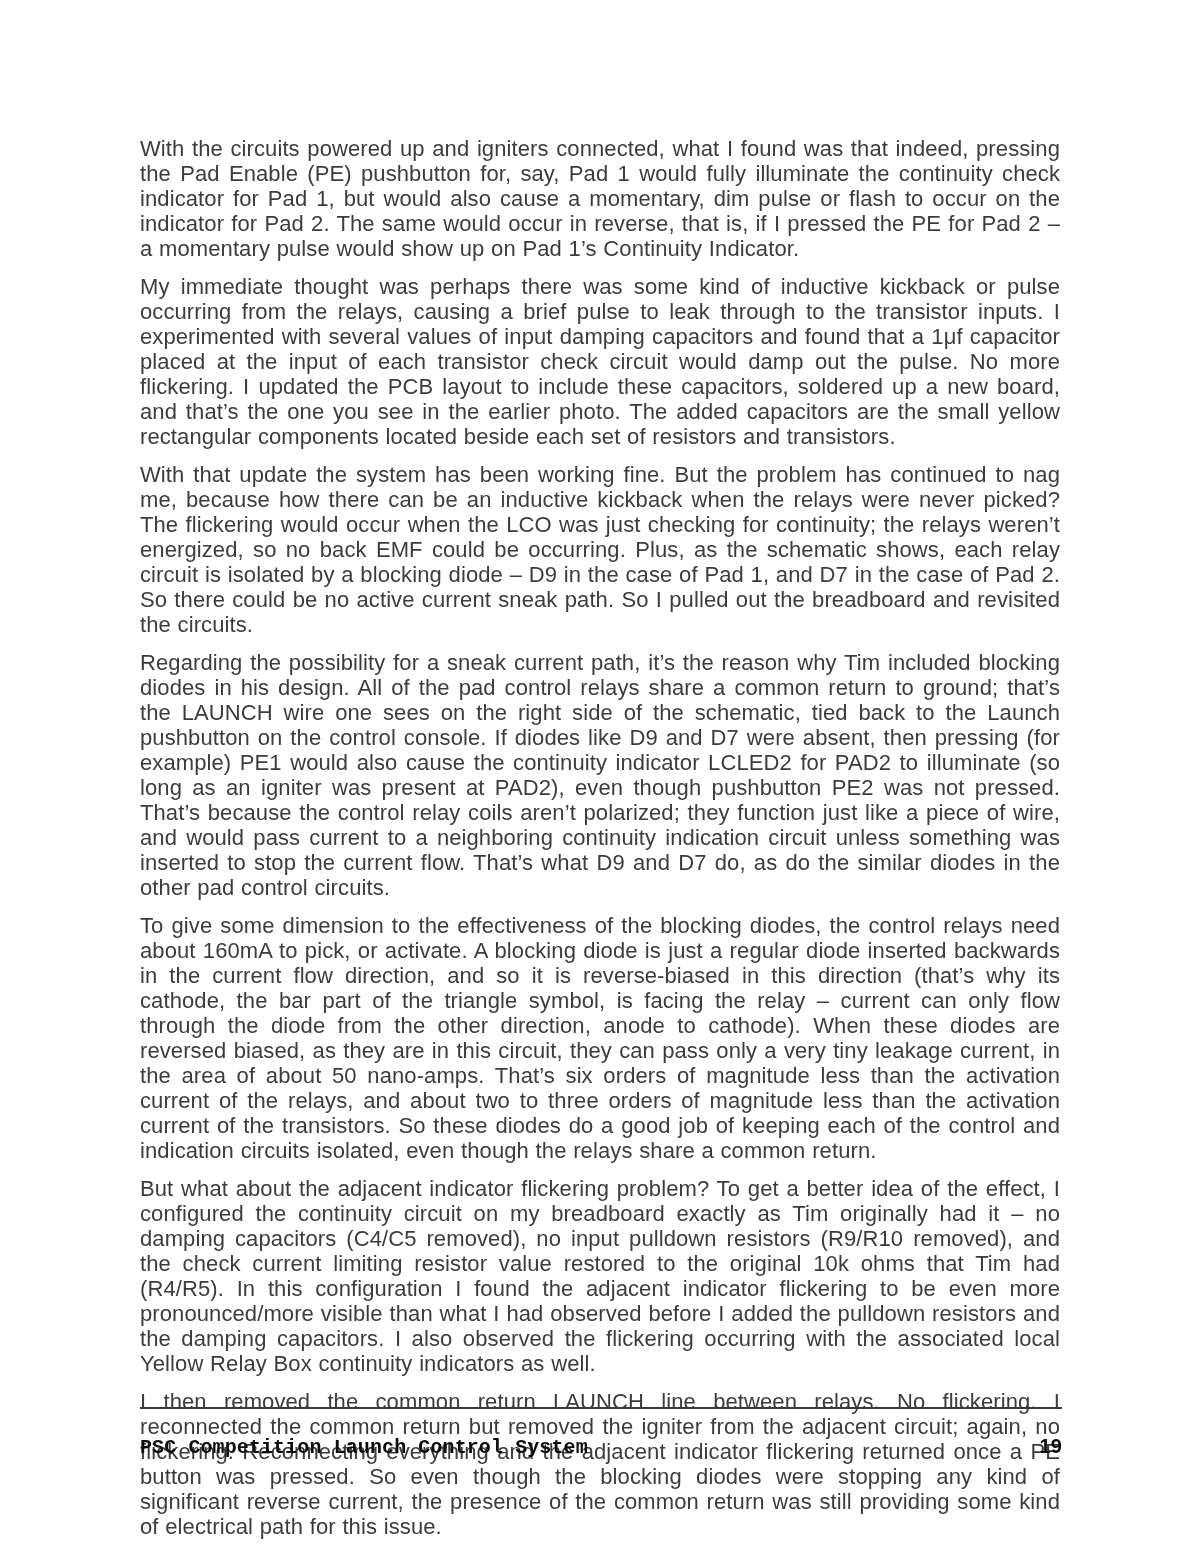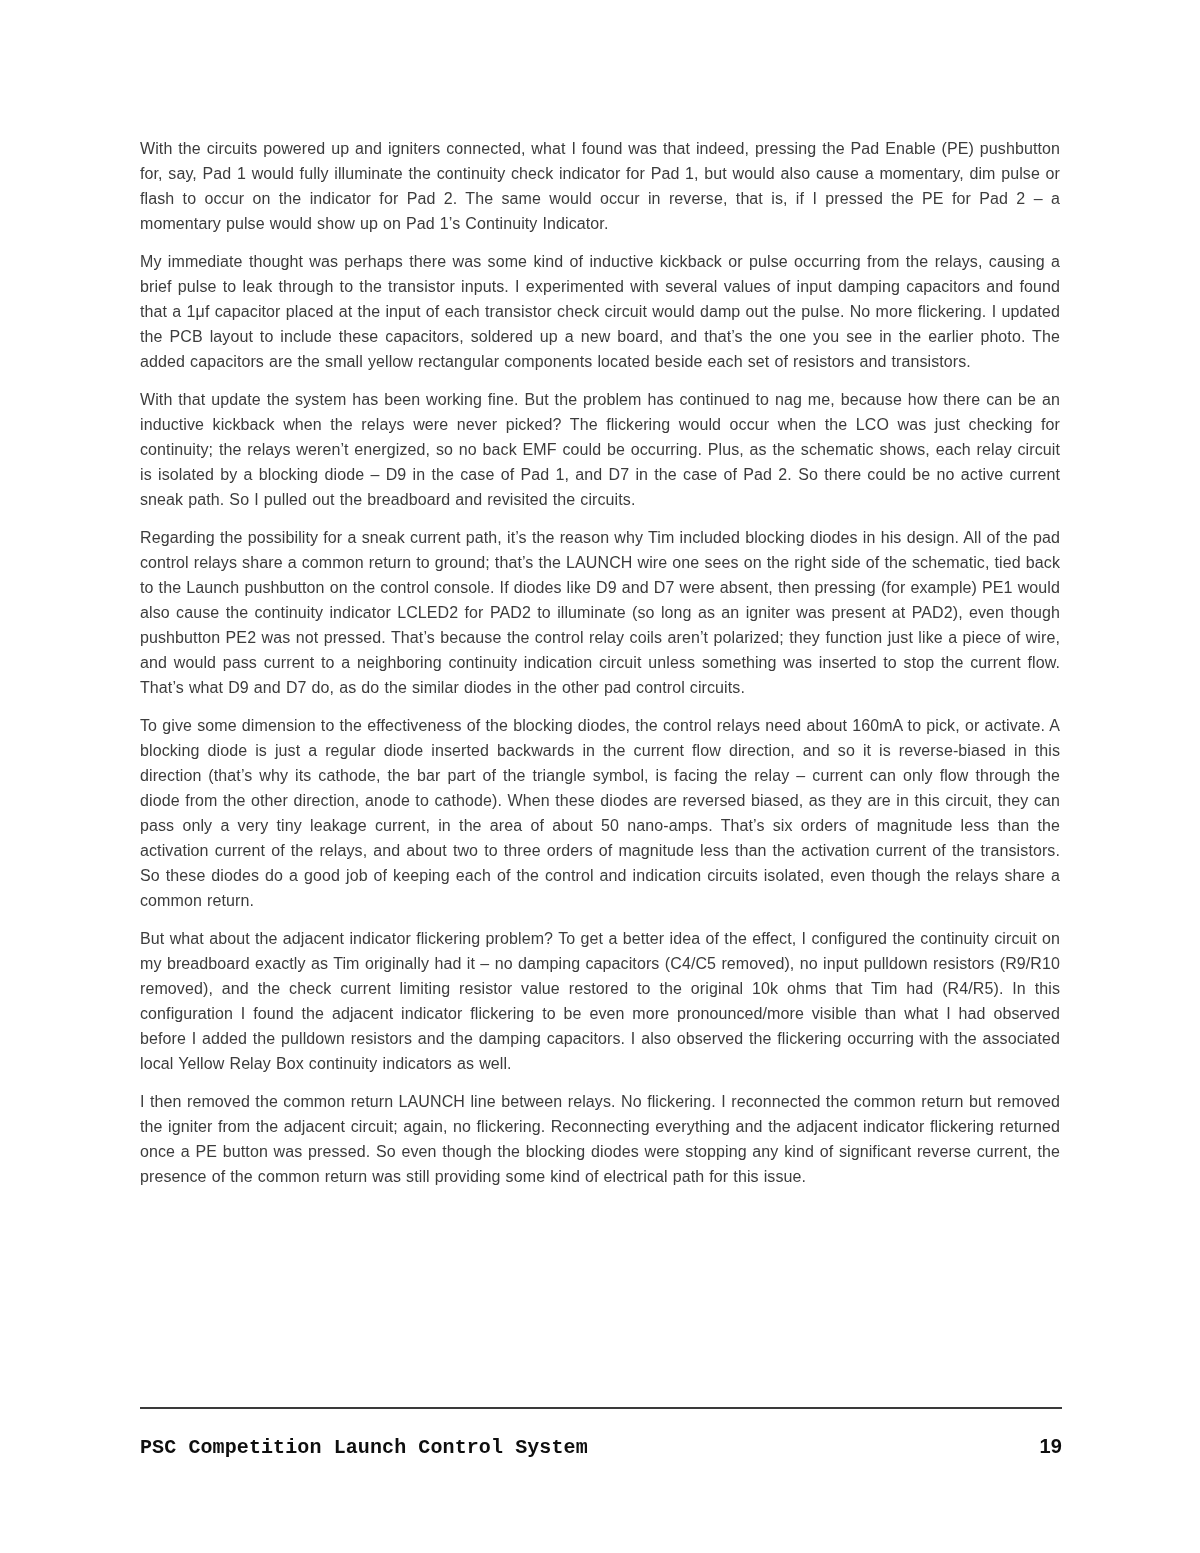--- a/index.html
+++ b/index.html
@@ -16,21 +16,21 @@
     font-family: "Liberation Sans", sans-serif;
   }
   .content {
     position: absolute;
     left: 140px;
     top: 136px;
     width: 920px;
   }
   .par {
     margin: 0 0 13px 0;
-    font-size: 16px;
+    font-size: 22px;
     line-height: 25px;
     font-weight: 400;
     color: #3c3c3c;
     text-align: justify;
     letter-spacing: 0.1px;
     word-spacing: 0.5px;
   }
   .footer {
     position: absolute;
     left: 140px;

